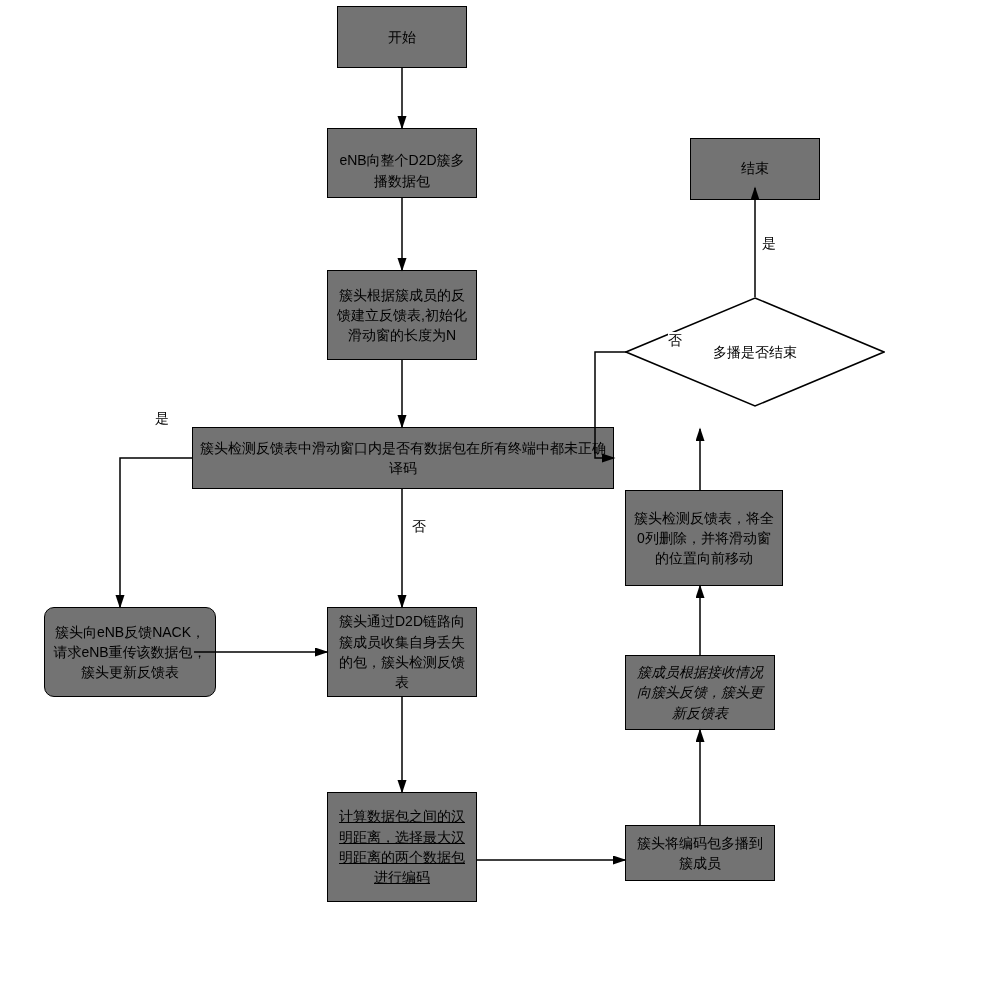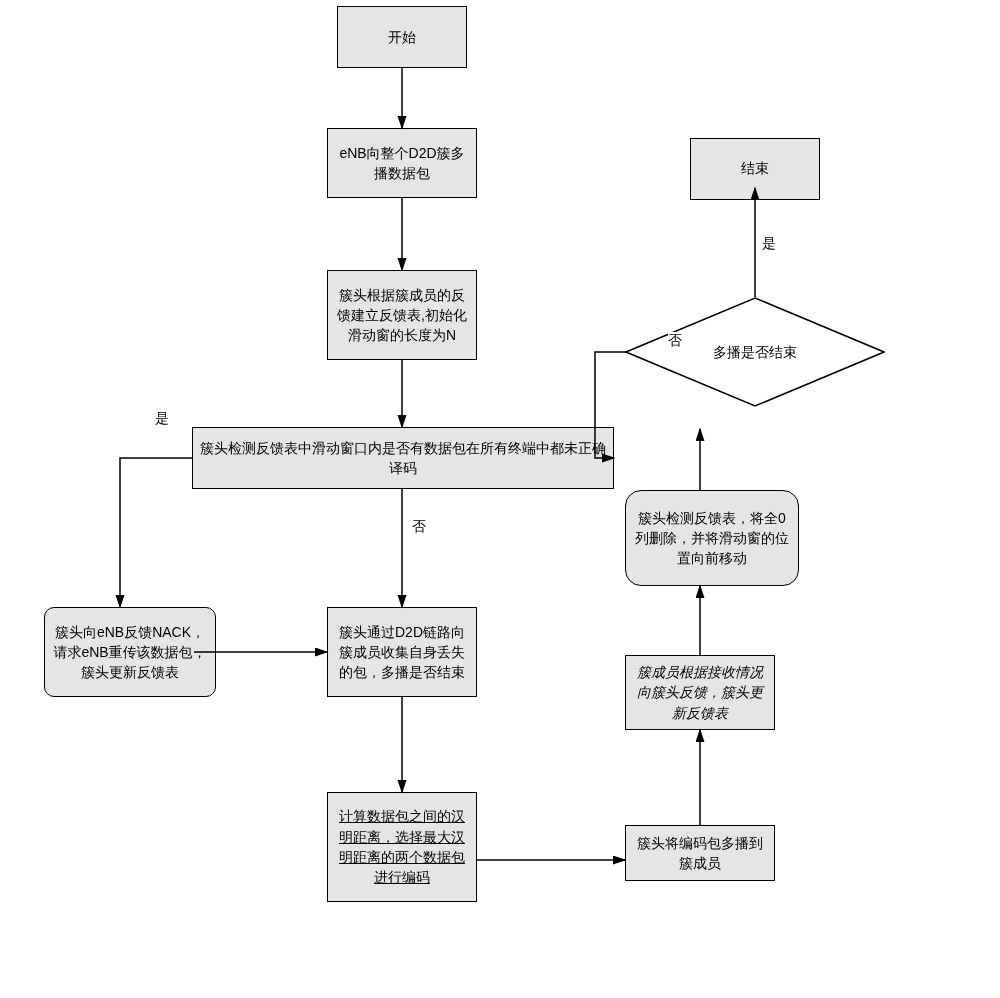--- a/index.html
+++ b/index.html
@@ -10,21 +10,21 @@
     background: white;
   }
   .canvas {
     position: relative;
     width: 1000px;
     height: 998px;
   }
   .box {
     position: absolute;
     border: 1.5px solid black;
-    background: #e5e5e5;
+    background: #737373;
     display: flex;
     align-items: center;
     justify-content: center;
     text-align: center;
     padding: 6px;
     box-sizing: border-box;
     line-height: 1.45;
   }
   .diamond {
     position: absolute;
@@ -59,53 +59,53 @@
 </style>
 </head>
 <body>
 
 <div class="canvas">
 
   <div class="box" style="left:337px; top:6px; width:130px; height:62px;">
     <span>开始</span>
   </div>
 
-  <div class="box" style="left:327px; top:128px; width:150px; height:70px;">
+  <div class="box" style="left:327px; top:128px; width:150px; height:70px;align-items:flex-end;">
     <span>eNB向整个D2D簇多播数据包</span>
   </div>
 
   <div class="box" style="left:192px; top:427px; width:422px; height:62px;">
     <span>簇头检测反馈表中滑动窗口内是否有数据包在所有终端中都未正确译码</span>
   </div>
 
   <div class="box" style="left:327px; top:270px; width:150px; height:90px;">
     <span>簇头根据簇成员的反馈建立反馈表,初始化滑动窗的长度为N</span>
   </div>
 
   <div class="box" style="left:44px; top:607px; width:172px; height:90px;border-radius:10px;">
     <span>簇头向eNB反馈NACK，请求eNB重传该数据包，簇头更新反馈表</span>
   </div>
 
   <div class="box" style="left:327px; top:607px; width:150px; height:90px;">
-    <span>簇头通过D2D链路向簇成员收集自身丢失的包，多播是否结束</span>
+    <span>簇头通过D2D链路向簇成员收集自身丢失的包，簇头检测反馈表</span>
   </div>
 
   <div class="box" style="left:327px; top:792px; width:150px; height:110px;text-decoration:underline;">
     <span>计算数据包之间的汉明距离，选择最大汉明距离的两个数据包进行编码</span>
   </div>
 
   <div class="box" style="left:625px; top:825px; width:150px; height:56px;">
     <span>簇头将编码包多播到簇成员</span>
   </div>
 
   <div class="box" style="left:625px; top:655px; width:150px; height:75px;font-style:italic;">
     <span>簇成员根据接收情况向簇头反馈，簇头更新反馈表</span>
   </div>
 
-  <div class="box" style="left:625px; top:490px; width:174px; height:96px;border-radius:16px;">
+  <div class="box" style="left:625px; top:490px; width:158px; height:96px;">
     <span>簇头检测反馈表，将全0列删除，并将滑动窗的位置向前移动</span>
   </div>
 
   <div class="diamond" style="left:625px; top:297px; width:260px; height:110px;">
     <svg viewBox="0 0 260 110" preserveAspectRatio="none">
       <polygon points="130,1 259,55 130,109 1,55" fill="white" stroke="black" stroke-width="1.5"></polygon>
     </svg>
     <div class="dtext">
       <span>多播是否结束</span>
     </div>

